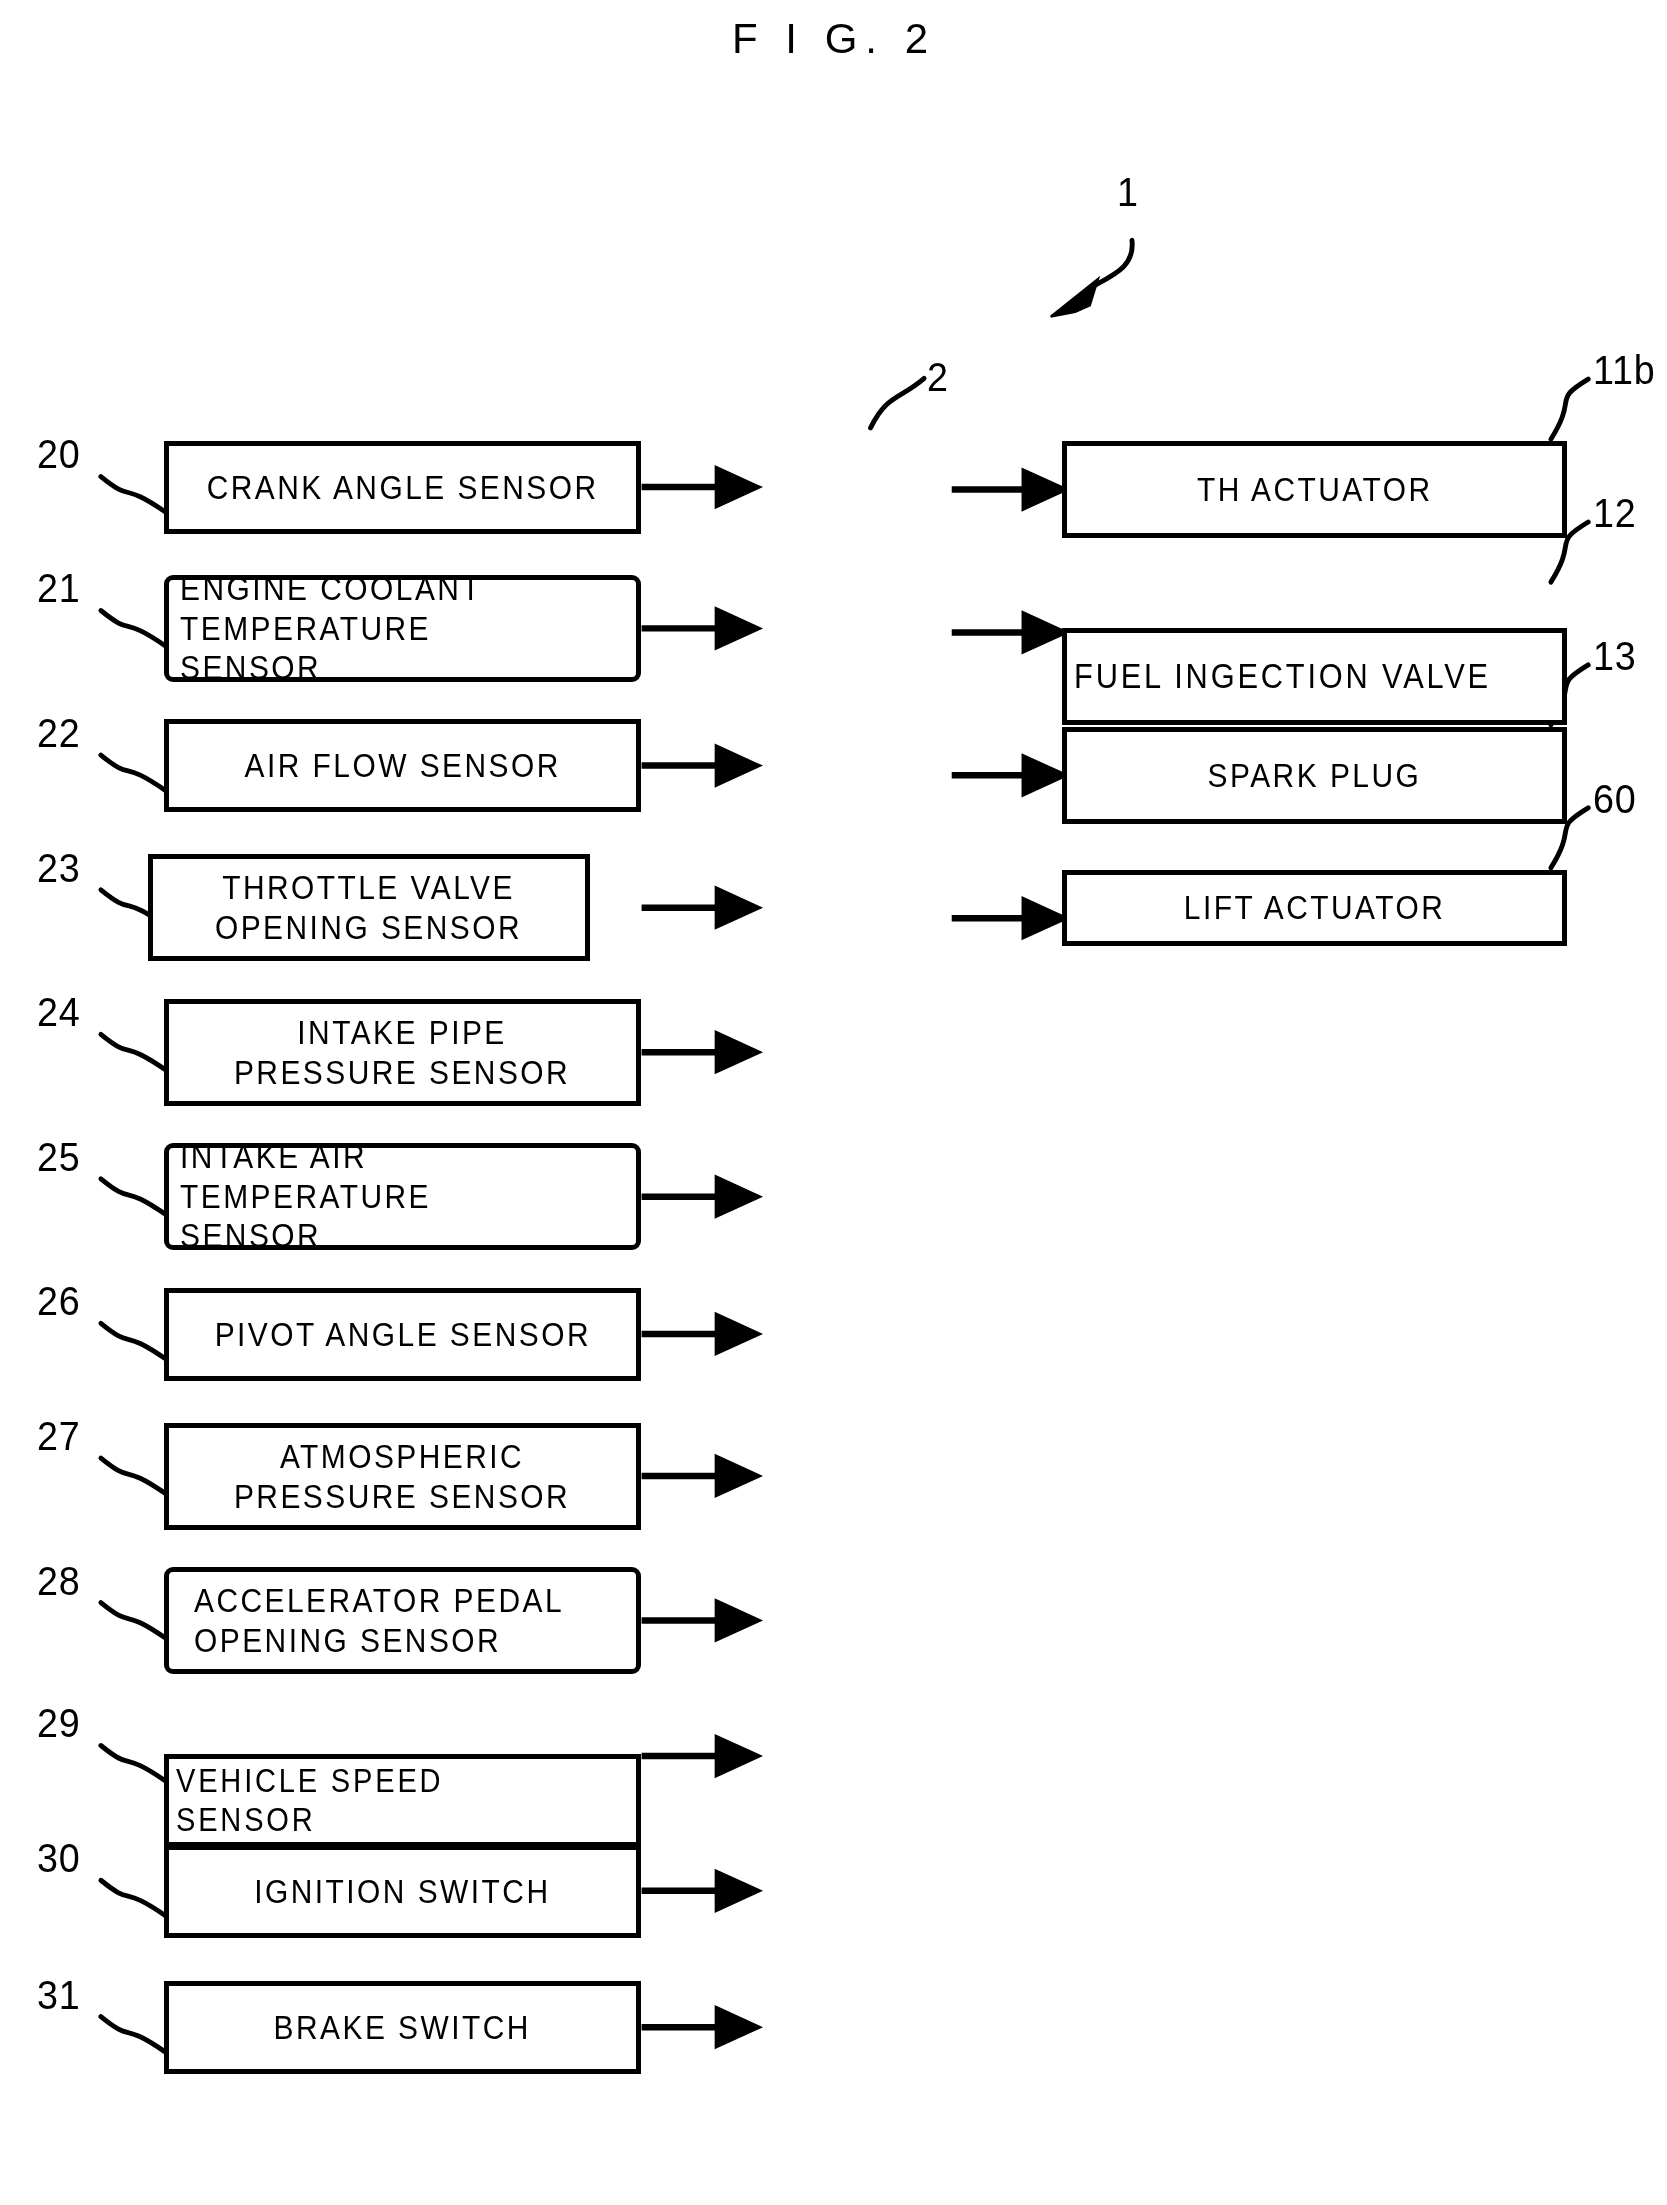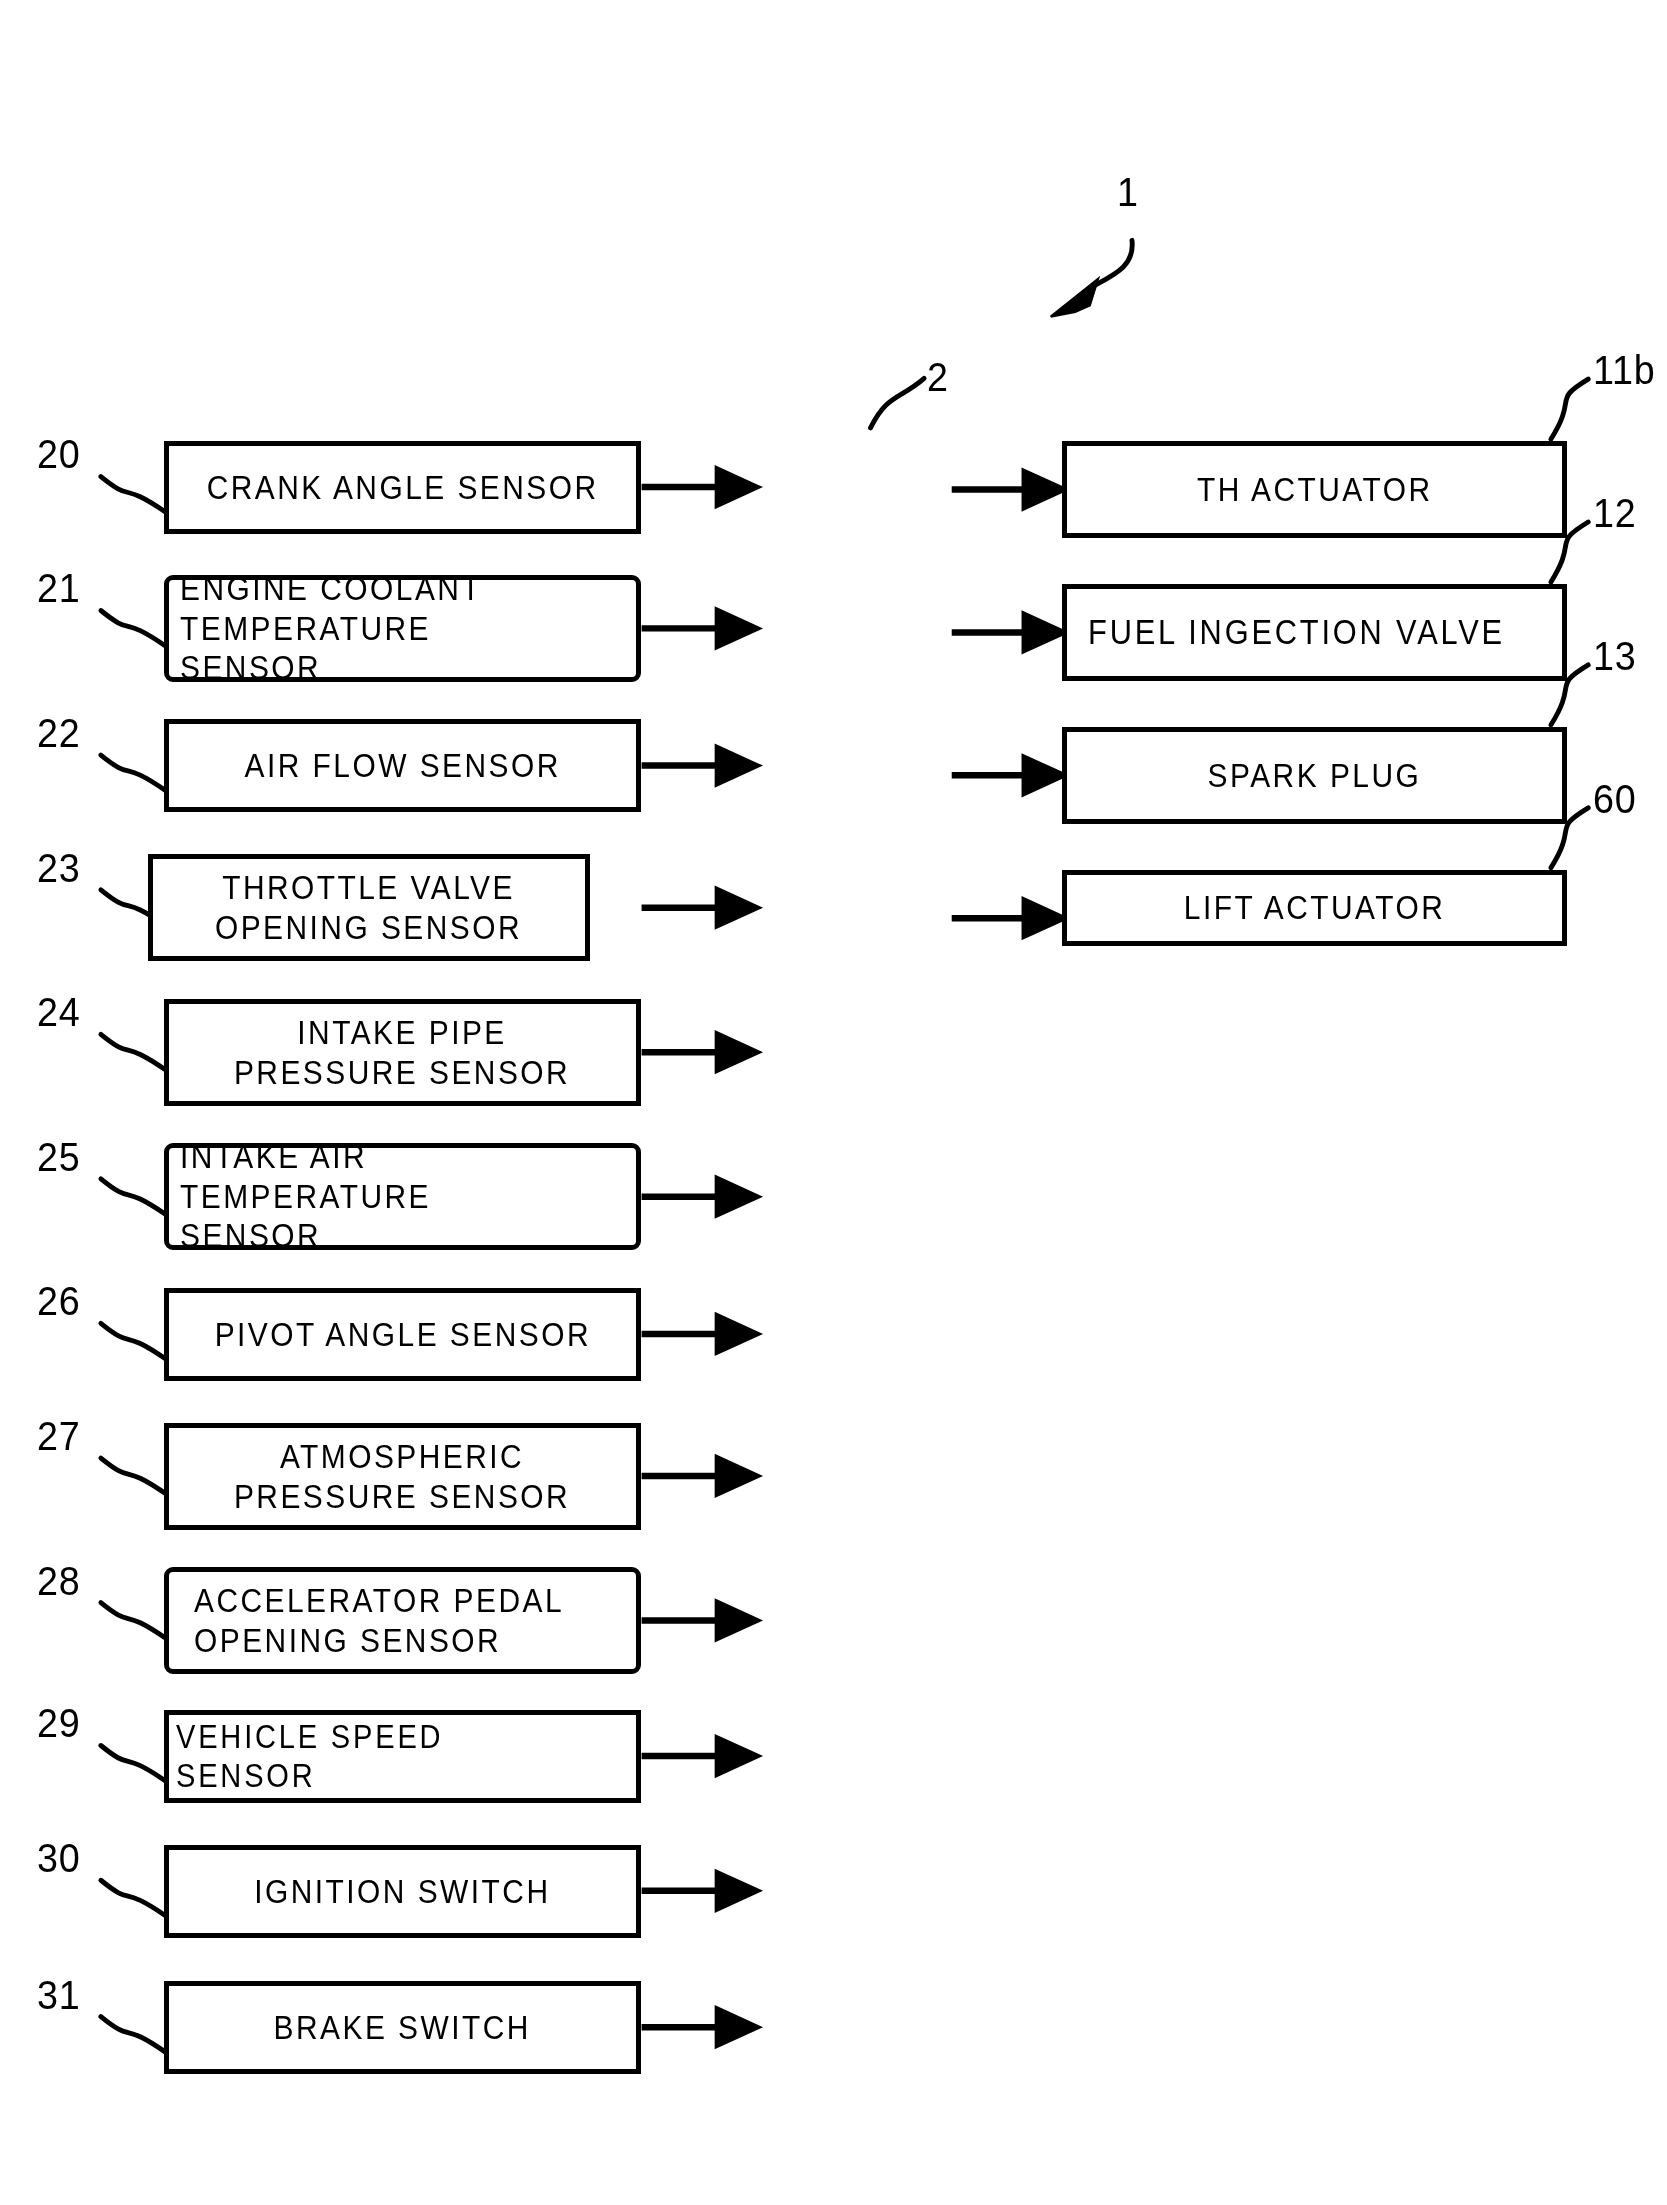--- a/index.html
+++ b/index.html
@@ -21,21 +21,21 @@
     display:flex; align-items:center; justify-content:center;
     color:#000; line-height:1.16;
   }
   .box .txt {
     font-size:34px; letter-spacing:2.8px; white-space:pre-line;
     text-align:center; font-weight:400;
     transform:scaleX(0.88); transform-origin:center center;
   }
   .box.left-al { justify-content:flex-start; padding-left:11.4px;border-radius:9px; }
   .box.left-al .txt { text-align:left; transform-origin:left center; }
-  .box.fit { justify-content:flex-end; padding-left:6.5px; }
+  .box.fit { justify-content:flex-start; padding-left:6.5px;margin-top:44px; }
   .box.fit .txt { text-align:left; transform-origin:left center; letter-spacing:3.2px; }
 
   
   #ecu {
     position:absolute; box-sizing:border-box;
     border:7.3px solid #000; border-radius:37px; background:#fff;
     display:flex; align-items:center; justify-content:center;
   }
   #ecu .ecu-label {
     font-size:41px; letter-spacing:13px; color:#000;
@@ -47,20 +47,21 @@
     position:absolute; font-size:41px; color:#000;
     letter-spacing:0.8px; line-height:1;
     transform:scaleX(0.92); transform-origin:left top;
   }
 </style>
 </head>
 <body>
 
 <div id="canvas">
 
+  <div id="fig-title">F I G.  2</div>
 
   <svg class="svg-layer" viewBox="0 0 2054 2716" width="1668" height="2205">
     <g id="g-leaders" fill="none" stroke="#000" stroke-width="6" stroke-linecap="round">
         <path d="M 124 587 C 166 621 146 591 204 631"></path>
         <path d="M 124 752 C 166 786 146 756 204 796"></path>
         <path d="M 124 930 C 166 964 146 934 204 974"></path>
         <path d="M 124 1096 C 166 1130 146 1100 204 1140"></path>
         <path d="M 124 1274 C 166 1308 146 1278 204 1318"></path>
         <path d="M 124 1452 C 166 1486 146 1456 204 1496"></path>
         <path d="M 124 1630 C 166 1664 146 1634 204 1674"></path>

